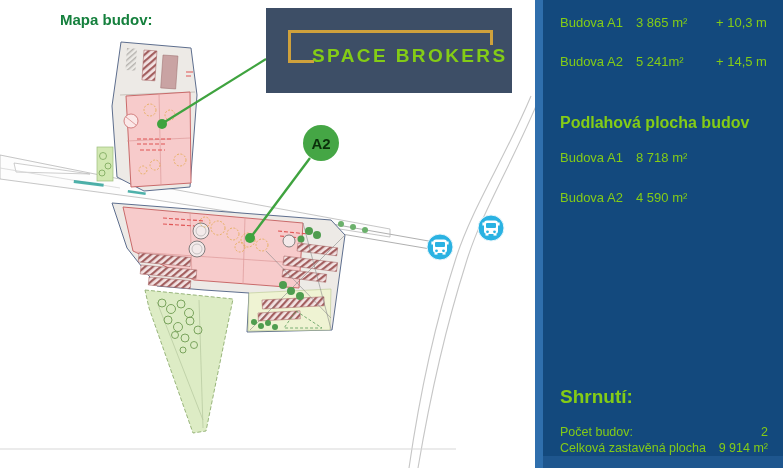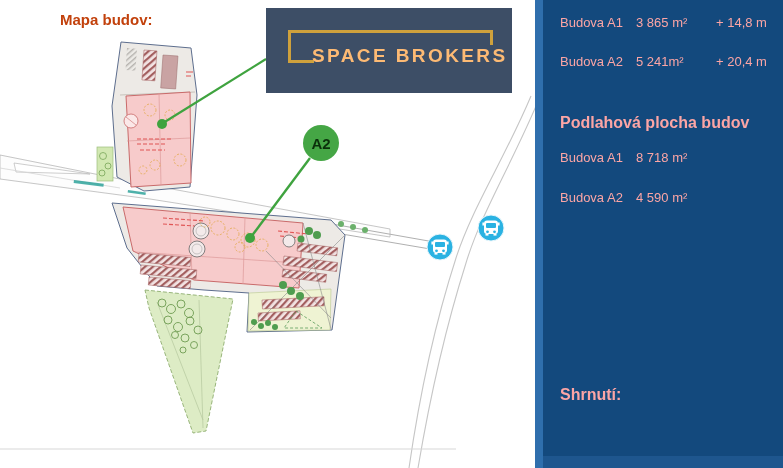--- a/index.html
+++ b/index.html
@@ -2,48 +2,48 @@
 <html><head>
 <meta charset="utf-8">
 <style>
   html,body{margin:0;padding:0;background:#fff;}
   body{width:783px;height:468px;overflow:hidden;font-family:"Liberation Sans",sans-serif;}
   .stage{position:relative;width:783px;height:468px;background:#fff;}
 
   
   .map-area{position:absolute;left:0;top:0;width:535px;height:468px;background:#fff;}
   .map-svg{position:absolute;left:0;top:0;}
-  .map-title{position:absolute;left:60px;top:11px;font-size:15px;font-weight:bold;color:#c2410c;}
+  .map-title{position:absolute;left:60px;top:11px;font-size:15px;font-weight:bold;color:#15803d;}
 
   
   .logo{position:absolute;left:266px;top:8px;width:246px;height:85px;background:#3d4e66;}
   .logo .fr{position:absolute;background:#cfa13c;}
   .fr-top{left:22px;top:22px;width:205px;height:3px;}
   .fr-left{left:22px;top:22px;width:3px;height:33px;}
   .fr-bl{left:22px;top:52px;width:26px;height:3px;}
   .fr-right{left:224px;top:22px;width:3px;height:15px;}
   .logo-text{position:absolute;left:46px;top:37px;font-size:19px;font-weight:bold;
-             letter-spacing:2.4px;color:#fdba74;white-space:nowrap;}
+             letter-spacing:2.4px;color:#84cc16;white-space:nowrap;}
 
   
   .sidebar{position:absolute;left:535px;top:0;width:248px;height:468px;}
   .stripe{position:absolute;left:0;top:0;width:8px;height:468px;background:#2f6fad;}
-  .panel{position:absolute;left:8px;top:0;width:240px;height:468px;background:#13497d;color:#fca5a5;}
+  .panel{position:absolute;left:8px;top:0;width:240px;height:468px;background:#13497d;color:#84cc16;}
   .panel-inner{position:absolute;left:17px;right:14px;top:0;}
   .b-row{display:flex;font-size:13px;line-height:15px;}
   .b-row .c-name{width:76px;}
   .b-row .c-area{width:80px;}
   .b-row .c-height{flex:1;}
   .row1{margin-top:15px;}
   .row2{margin-top:24px;}
   .sec-head{margin-top:45px;font-size:16px;font-weight:bold;}
   .f-row1{margin-top:18px;}
   .f-row2{margin-top:25px;}
   .summary{position:absolute;left:17px;right:15px;top:386px;}
-  .sum-head{font-size:16px;font-weight:bold;margin-bottom:16px;}
+  .sum-head{font-size:19px;font-weight:bold;margin-bottom:16px;}
   .sum-row{display:flex;justify-content:space-between;font-size:12.5px;line-height:16px;}
   .bottom-band{position:absolute;left:0;bottom:0;width:240px;height:12px;background:#1e568e;}
 </style>
 </head>
 <body>
 
 <div class="stage">
 
   <div class="map-area">
     <svg class="map-svg" width="535" height="468" viewBox="0 0 535 468">
@@ -220,40 +220,48 @@
   </div>
 
   <div class="sidebar">
     <div class="stripe"></div>
     <div class="panel">
       <div class="panel-inner">
 
         <div class="b-row row1">
           <span class="c-name">Budova A1</span>
           <span class="c-area">3 865 m²</span>
-          <span class="c-height">+ 14,8 m</span>
+          <span class="c-height">+ 10,3 m</span>
         </div>
         <div class="b-row row2">
           <span class="c-name">Budova A2</span>
           <span class="c-area">5 241m²</span>
-          <span class="c-height">+ 20,4 m</span>
+          <span class="c-height">+ 14,5 m</span>
         </div>
 
         <div class="sec-head">Podlahová plocha budov</div>
 
         <div class="b-row f-row1">
           <span class="c-name">Budova A1</span>
           <span class="c-area">8 718 m²</span>
         </div>
         <div class="b-row f-row2">
           <span class="c-name">Budova A2</span>
           <span class="c-area">4 590 m²</span>
         </div>
       </div>
 
       <div class="summary">
         <div class="sum-head">Shrnutí:</div>
+        <div class="sum-row">
+          <span>Počet budov:</span>
+          <span>2</span>
+        </div>
+        <div class="sum-row">
+          <span>Celková zastavěná plocha</span>
+          <span>9 914 m²</span>
+        </div>
       </div>
 
       <div class="bottom-band"></div>
     </div>
   </div>
 </div>
 
 </body></html>

